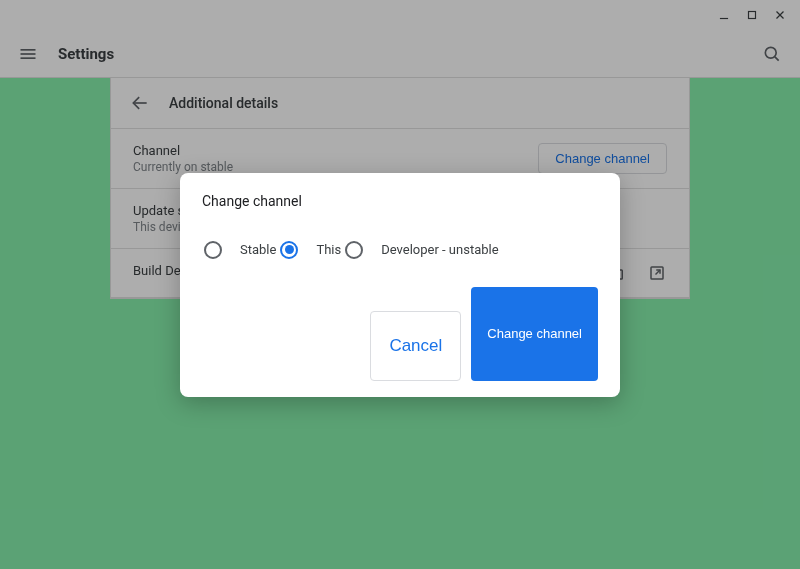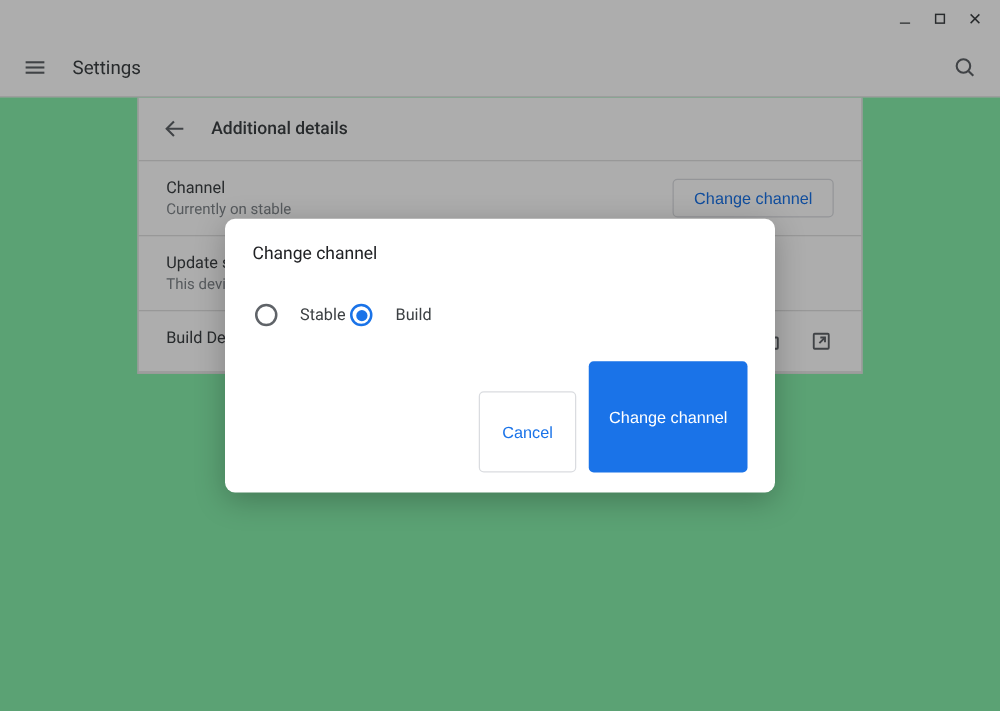--- a/index.html
+++ b/index.html
@@ -52,21 +52,21 @@
       display: flex;
       align-items: center;
       justify-content: center;
       cursor: pointer;
     }
     
     .hamburger svg { width: 20px; height: 20px; }
     
     .app-title {
       font-size: 15px;
-      font-weight: 400;
+      font-weight: 700;
       color: #3c4043;
     }
     
     .search-btn {
       margin-left: auto;
       width: 24px;
       height: 24px;
       color: #5f6368;
       display: flex;
       align-items: center;
@@ -236,21 +236,21 @@
       display: flex;
       justify-content: flex-end;
       gap: 10px;
       margin-top: 6px;
     }
     
     .btn-cancel {
       border: 1px solid #dadce0;
       background: #fff;
       color: #1a73e8;
-      font-size: 13px;
+      font-size: 17px;
       font-weight: 500;
       padding: 24px 18px;
       border-radius: 4px;
       cursor: pointer;
       margin-top: 24px;
     }
     
     .btn-primary {
       border: none;
       background: #1a73e8;
@@ -361,23 +361,27 @@
 
       <div class="radio-option">
         <span class="radio-circle"></span>
         <span class="radio-label">Stable</span>
       </div>
 
       <div class="radio-option">
         <span class="radio-circle selected">
           <span class="radio-dot"></span>
         </span>
-        <span class="radio-label">Build</span>
-      </div>
-
+        <span class="radio-label">This</span>
+      </div>
+
+      <div class="radio-option">
+        <span class="radio-circle"></span>
+        <span class="radio-label">Developer - unstable</span>
+      </div>
 
     </div>
 
     <div class="dialog-actions">
       <button class="btn-cancel">Cancel</button>
       <button class="btn-primary">Change channel</button>
     </div>
   </div>
 </div>
 

